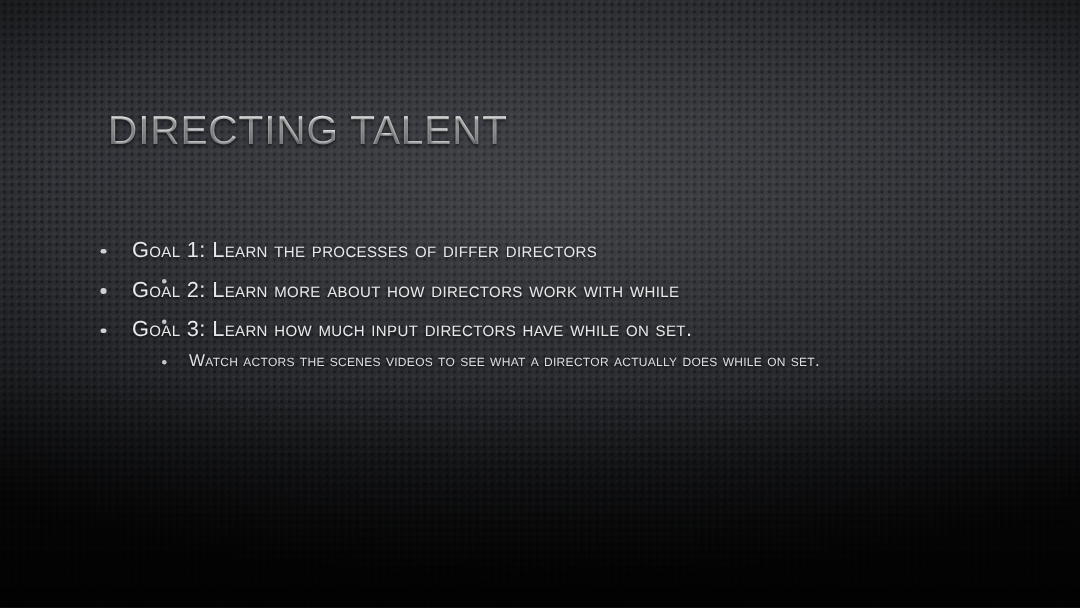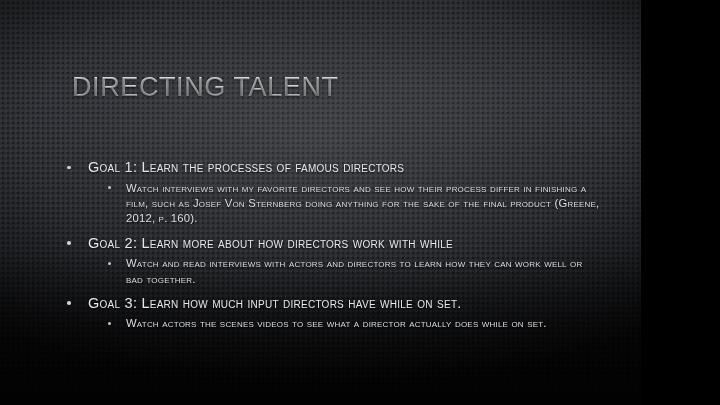--- a/index.html
+++ b/index.html
@@ -2,21 +2,21 @@
 <html><head>
 <meta charset="utf-8">
 <style>
   html, body {
     margin: 0;
     padding: 0;
     background: #000;
   }
   #slide {
     position: relative;
-    width: 641px;
+    width: 720px;
     height: 405px;
     overflow: hidden;
     font-family: "Liberation Sans", sans-serif;
     background-color: #2b2d31;
     background-image:
       
       radial-gradient(ellipse 78% 62% at 50% 34%,
           rgba(255,255,255,0.085) 0%,
           rgba(255,255,255,0.045) 32%,
           rgba(0,0,0,0.00) 58%,
@@ -121,36 +121,34 @@
 
 <div id="slide">
 
   <div class="title">Directing Talent</div>
 
   <div class="body">
 
     <div class="group">
       <div class="l1">
         <span class="bullet"></span>
-        <span>Goal 1: Learn the processes of famous directors</span>
+        <span>Goal 1: Learn the processes of differ directors</span>
       </div>
       <div class="l2">
         <span class="bullet"></span>
-        <span>Watch interviews with my favorite directors and see how their process differ in finishing a film, such as Josef Von Sternberg doing anything for the sake of the final product (Greene, 2012, p. 160).</span>
       </div>
     </div>
 
     <div class="group">
       <div class="l1">
         <span class="bullet"></span>
         <span>Goal 2: Learn more about how directors work with while</span>
       </div>
       <div class="l2">
         <span class="bullet"></span>
-        <span>Watch and read interviews with actors and directors to learn how they can work well or bad together.</span>
       </div>
     </div>
 
     <div class="group tight">
       <div class="l1">
         <span class="bullet"></span>
         <span>Goal 3: Learn how much input directors have while on set.</span>
       </div>
       <div class="l2">
         <span class="bullet"></span>

